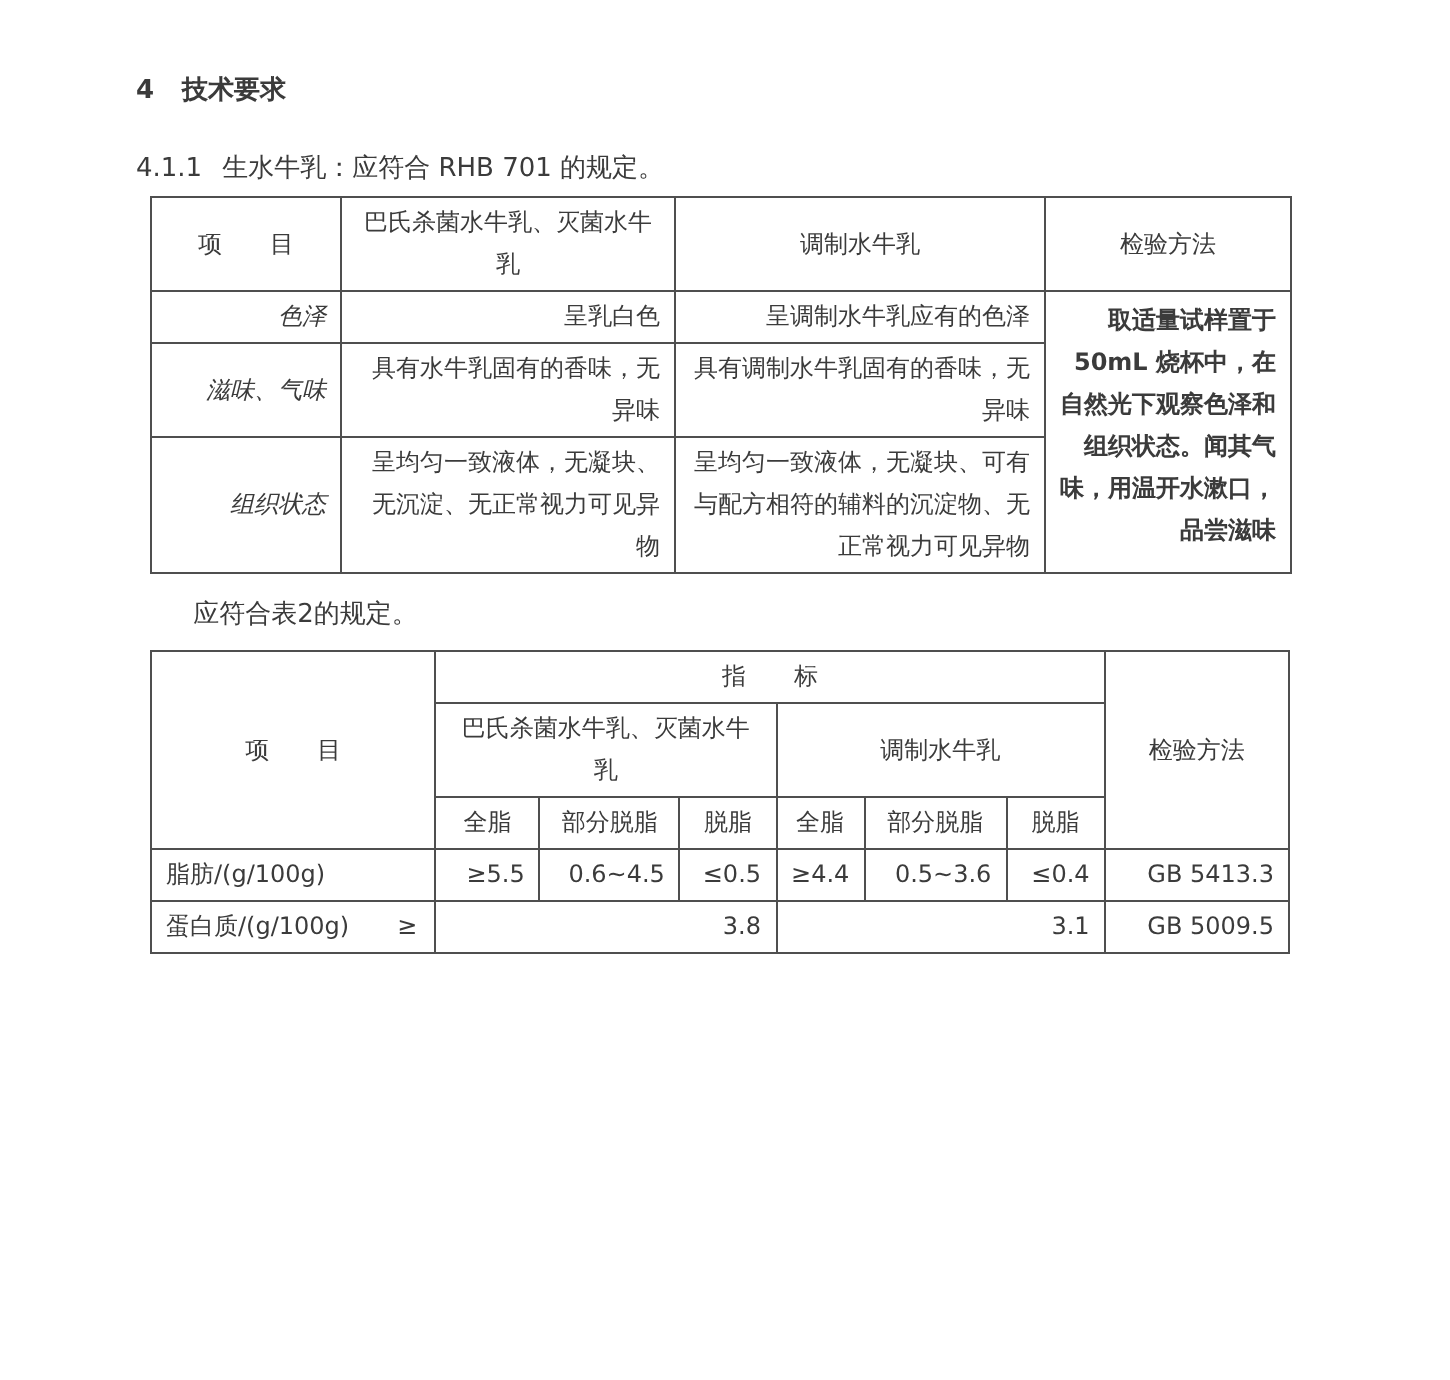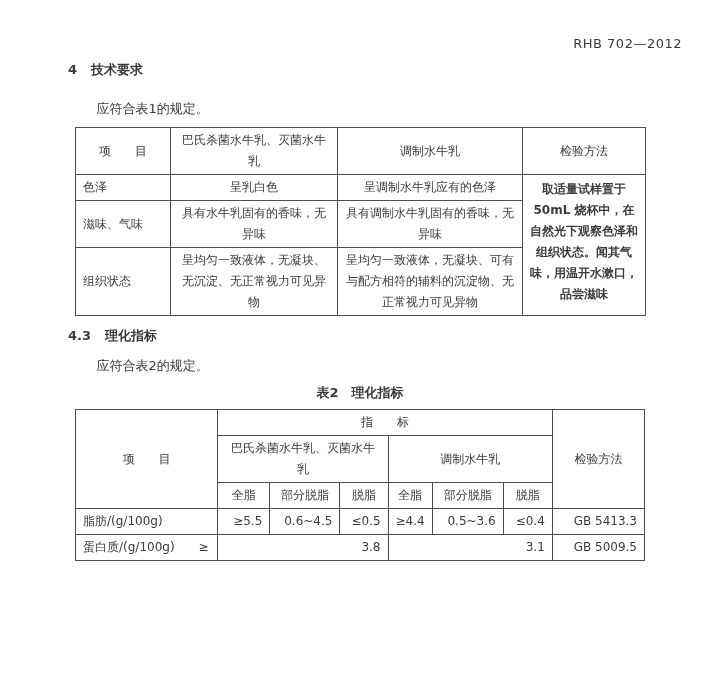--- a/index.html
+++ b/index.html
@@ -57,44 +57,45 @@
   }
   th, td {
     border: 1px solid #4f4f4f;
     padding: 2px 7px;
     font-weight: normal;
     vertical-align: middle;
     line-height: 1.75;
   }
   th { text-align: center; }
   .t1 { margin-bottom: 11px; }
-  .t1 .c-item { text-align: left; }
-  .t1 td { text-align: center; }
+  .t1 .c-item { text-align: right; font-style: italic; }
+  .t1 td { text-align: right; }
   .t1 tr.r-head { height: 24px; }
   .t1 tr.r-short { height: 23px; }
   .t1 .c-method-cell { vertical-align: top; padding-top: 4px; font-weight: bold; }
   .t2 { margin-bottom: 12px; }
   .t2 td { text-align: right; }
   .t2 td.c-left { text-align: left; }
   .t2 tr { height: 23px; }
 </style>
 </head>
 <body>
 
 <div class="page">
 
-  <div class="doc-number">RHB 702—2012</div>
 
   <div class="heading">
     <span class="num">4</span><span>技术要求</span>
   </div>
 
 
+  <div class="clause">
+    <span class="num">4.1.1</span><span>生水牛乳：应符合 RHB 701 的规定。</span>
+  </div>
 
-  <p class="body-para">应符合表1的规定。</p>
 
 
   <table class="t1">
     <colgroup>
       <col style="width:95px">
         <col style="width:167px">
         <col style="width:185px">
         <col style="width:123px">
     </colgroup>
     <tbody>
@@ -116,26 +117,22 @@
       <td>具有调制水牛乳固有的香味，无异味</td>
     </tr>
     <tr>
       <td class="c-item">组织状态</td>
       <td>呈均匀一致液体，无凝块、无沉淀、无正常视力可见异物</td>
       <td>呈均匀一致液体，无凝块、可有与配方相符的辅料的沉淀物、无正常视力可见异物</td>
     </tr>
   </tbody>
     </table>
 
-  <div class="heading sub-heading">
-    <span class="num">4.3</span><span>理化指标</span>
-  </div>
   <p class="body-para">应符合表2的规定。</p>
 
-  <div class="tbl-caption">表2　理化指标</div>
 
   <table class="t2">
     <colgroup>
       <col style="width:142px">
         <col style="width:52px">
         <col style="width:70px">
         <col style="width:48px">
       <col style="width:44px">
         <col style="width:71px">
         <col style="width:49px">

